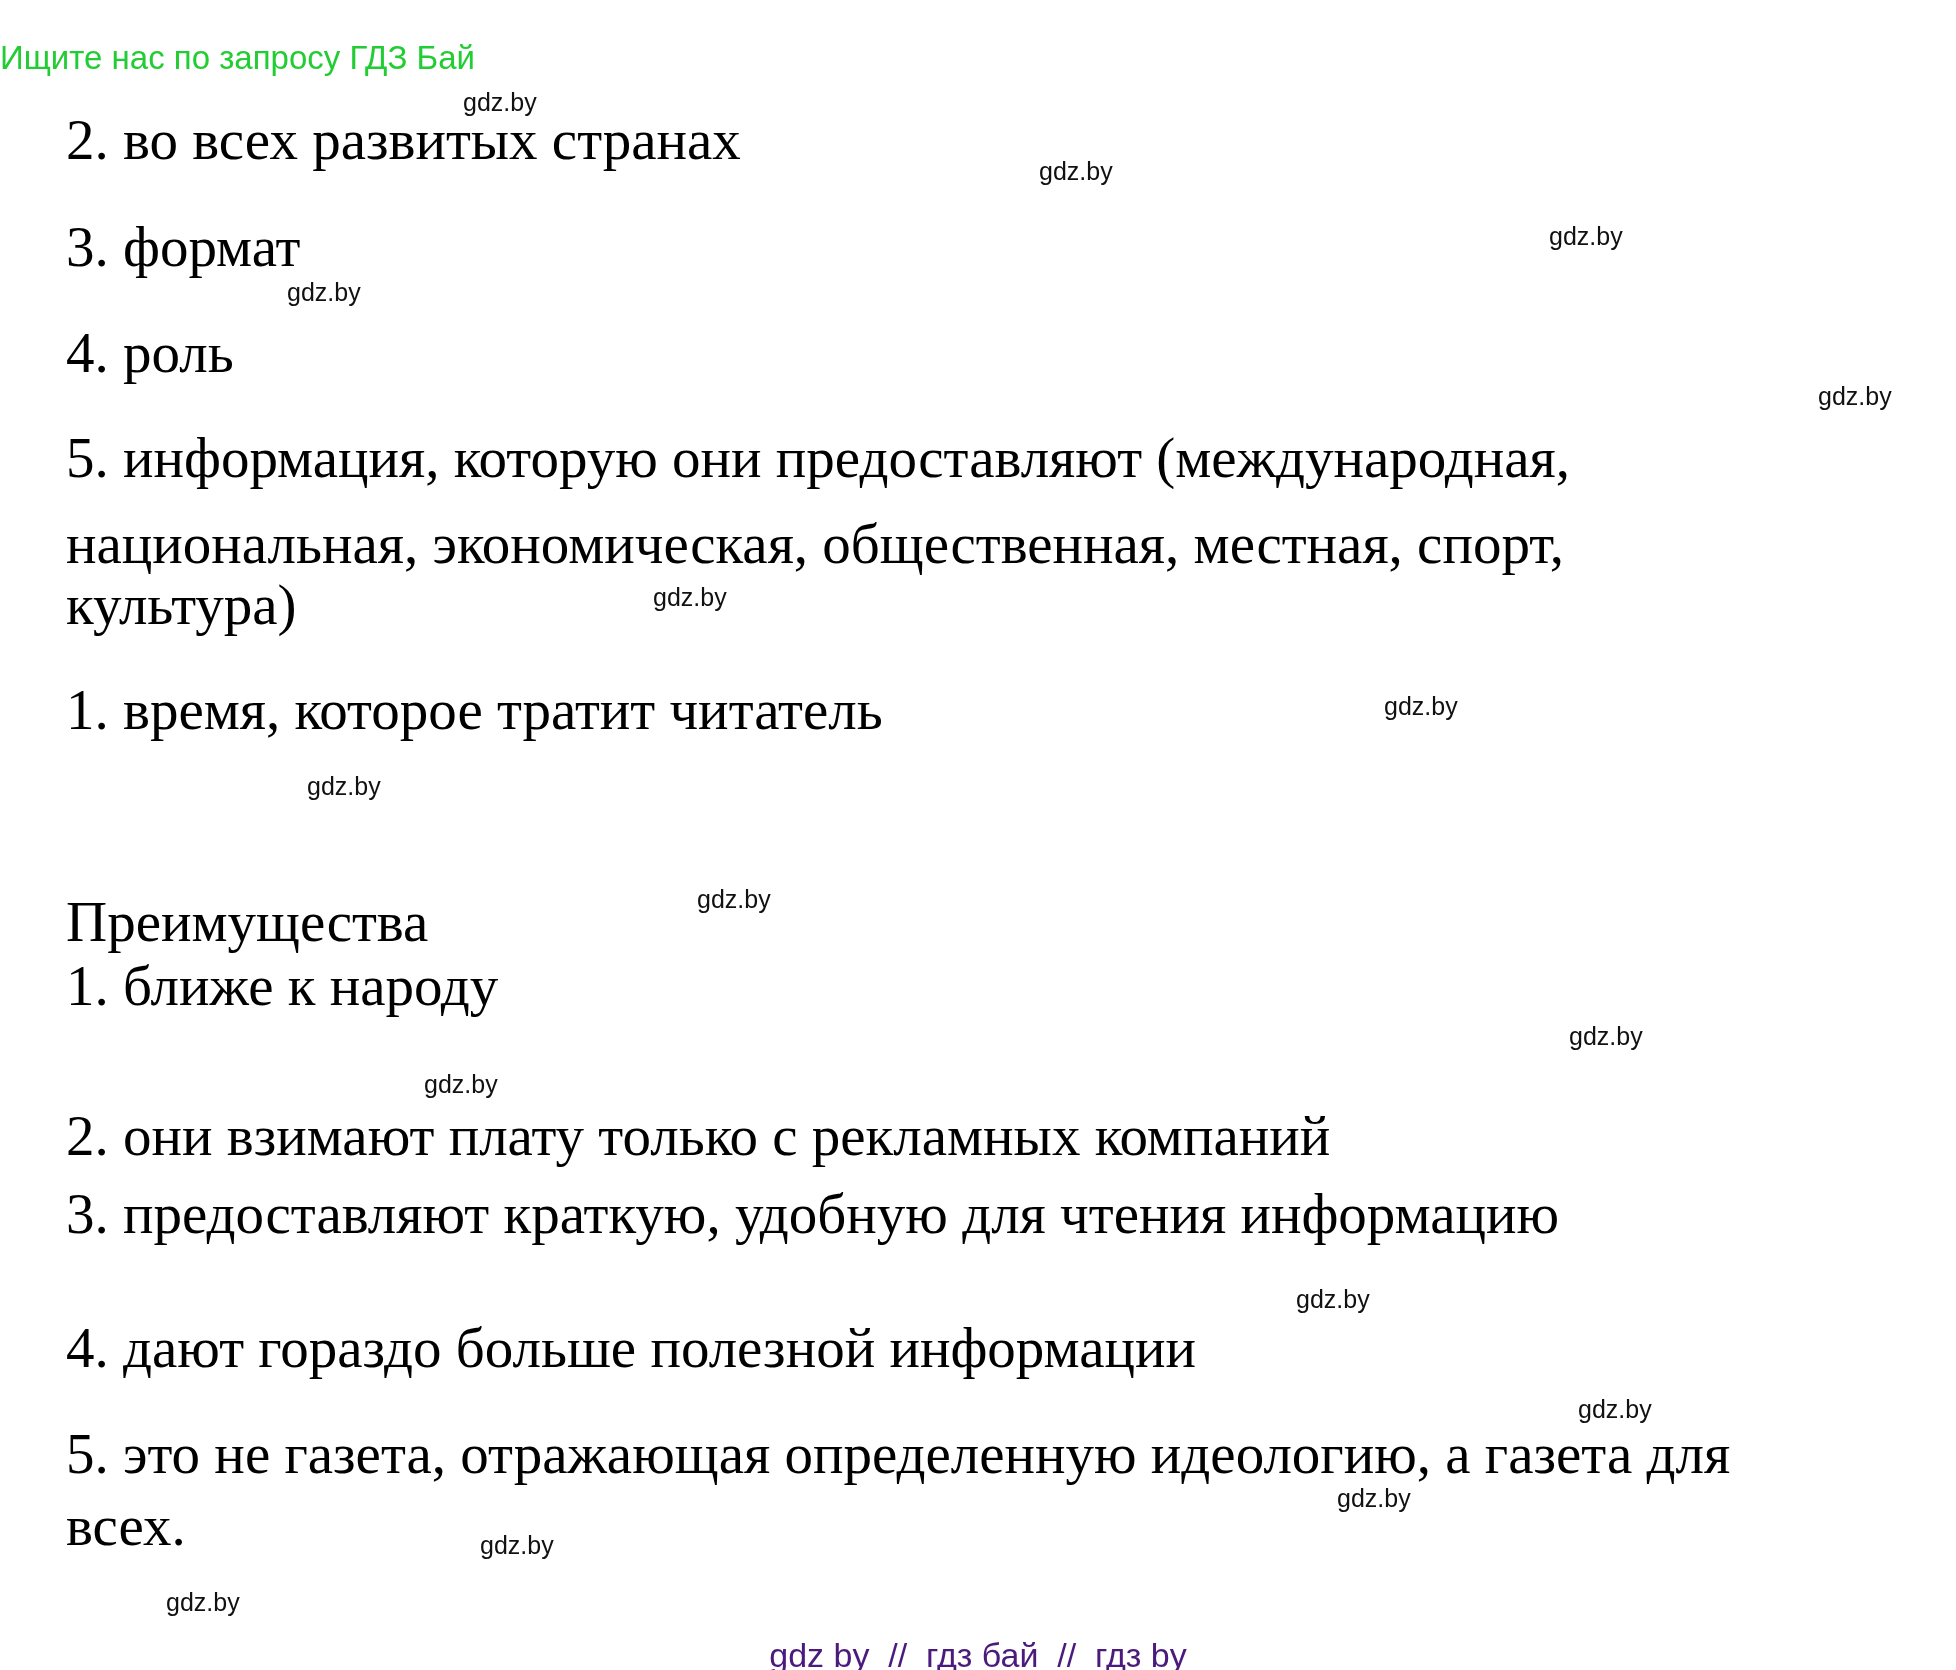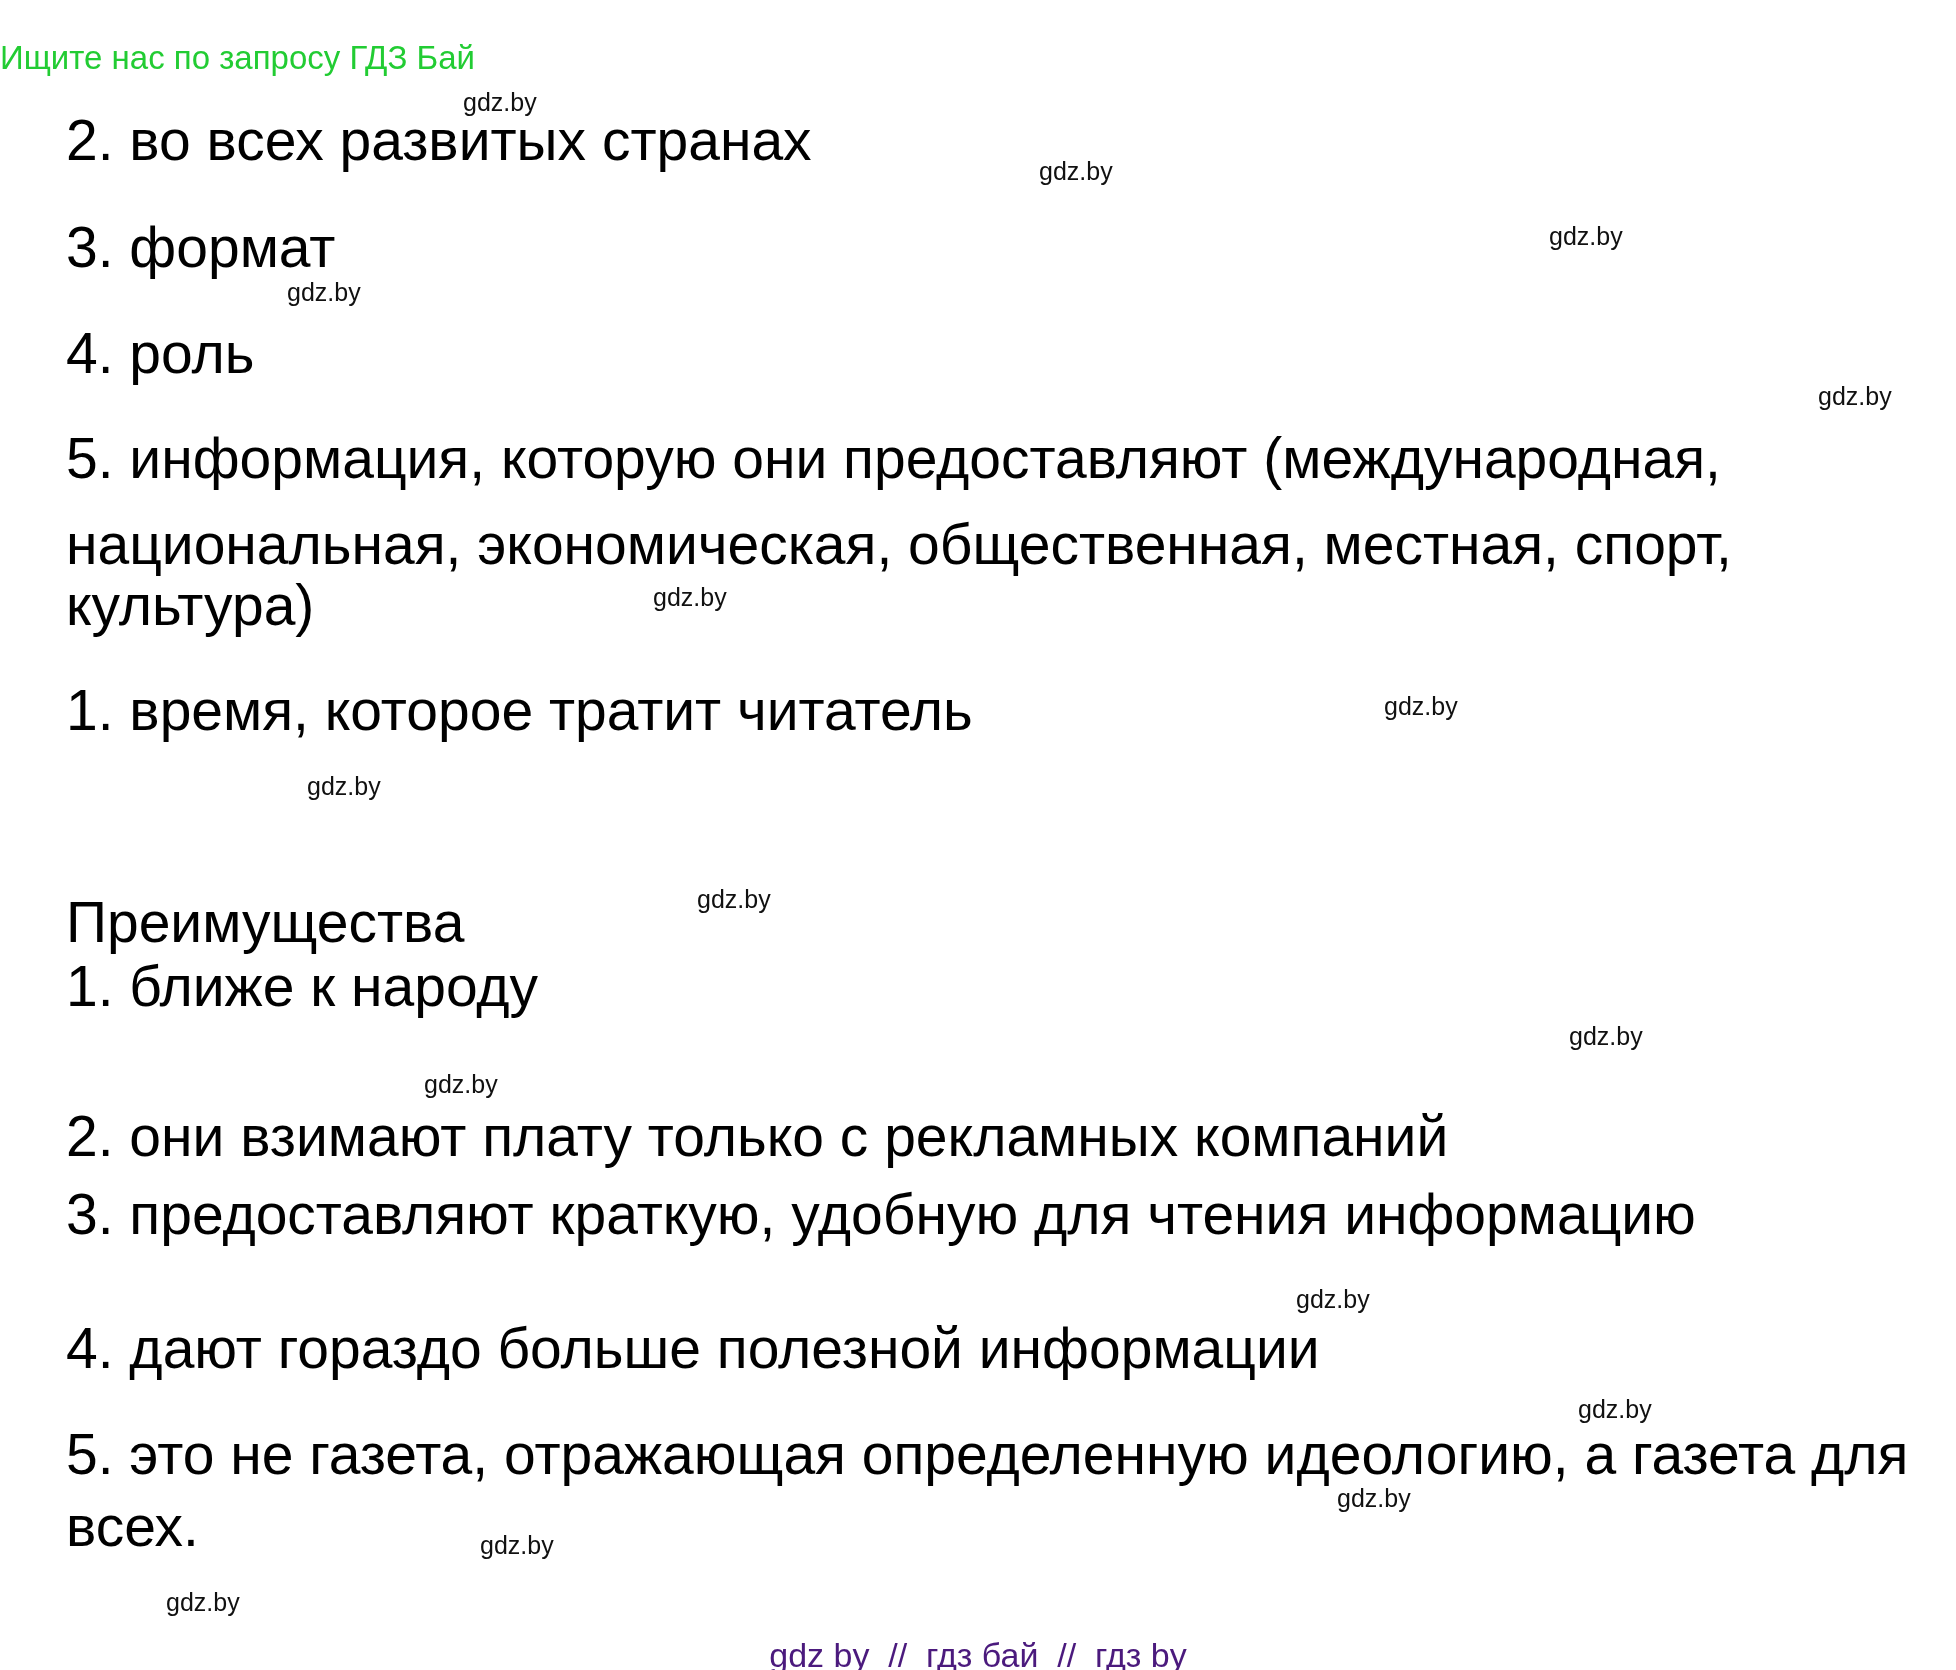--- a/index.html
+++ b/index.html
@@ -1,19 +1,19 @@
 <!DOCTYPE html>
 <html><head>
 <meta charset="utf-8">
 <style>
   html, body { margin:0; padding:0; background:#ffffff; }
   body { width:1956px; height:1670px; position:relative; overflow:hidden; }
   .header { position:absolute; top:0; left:0; width:1956px; text-align:left;
     font-family:"Liberation Sans", sans-serif; font-size:33px; color:#22cc33; line-height:36px;margin-top:40px; }
-  .line { position:absolute; left:66px; font-family:Liberation Sans, sans-serif; font-size:57px;
+  .line { position:absolute; left:66px; font-family:Liberation Serif, serif; font-size:57px;
     color:#000; white-space:nowrap; line-height:60px;text-align:center; }
   .wm { position:absolute; font-family:"Liberation Sans", sans-serif; font-size:25px; color:#111; line-height:32px; }
   .footer { position:absolute; top:1636px; left:0; width:1956px; text-align:center;
     font-family:"Liberation Sans", sans-serif; font-size:34px; color:#4b1a7d; line-height:38px; white-space:pre; }
 </style>
 </head>
 <body>
 
 <div class="header">Ищите нас по запросу ГДЗ Бай</div>
 

